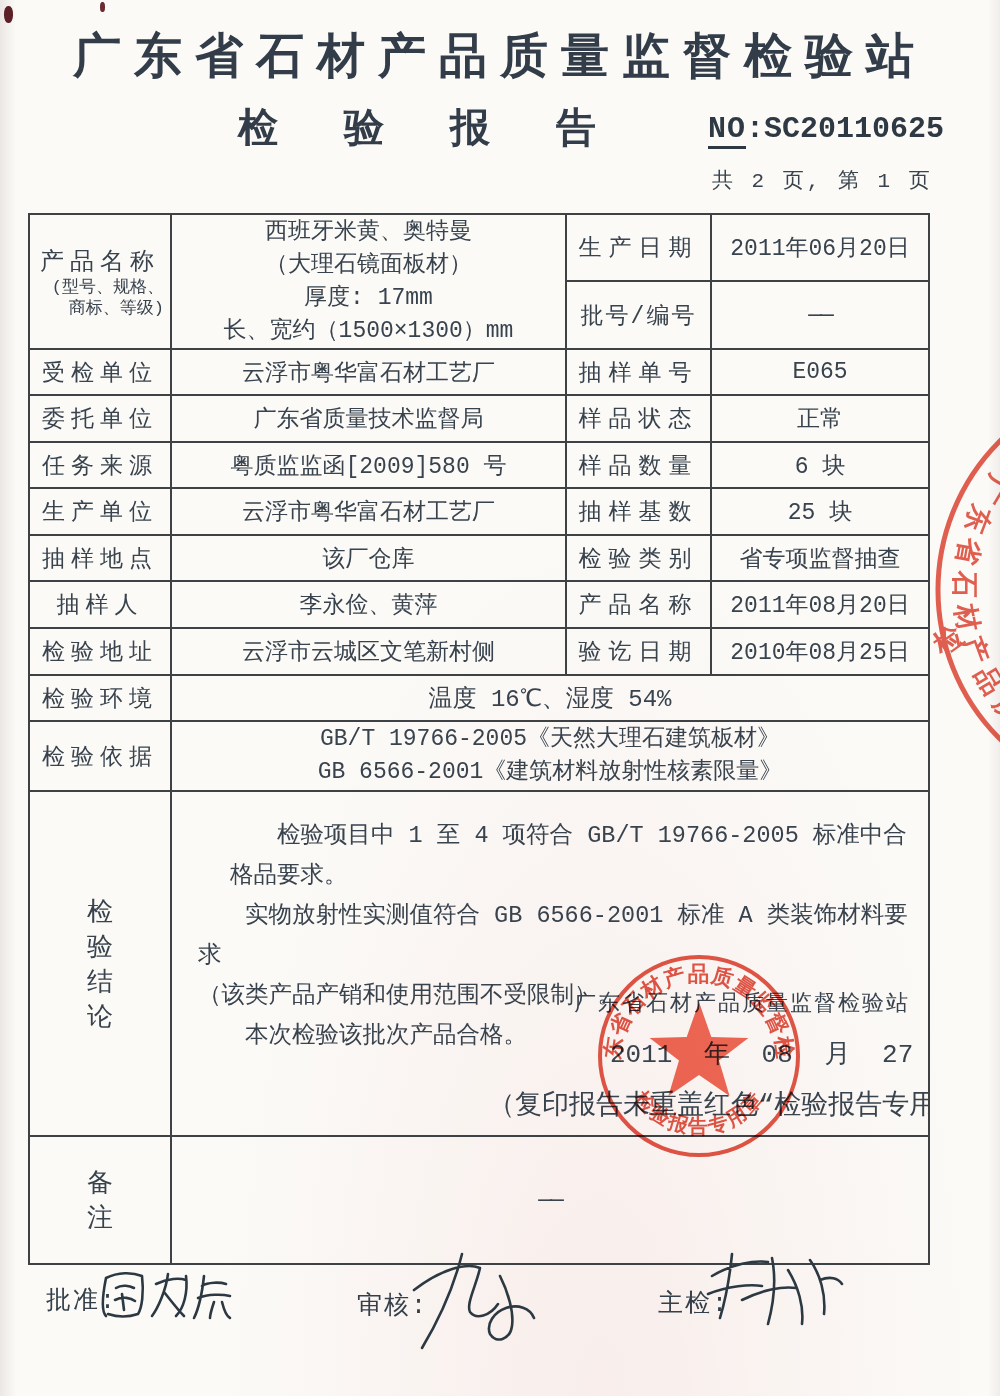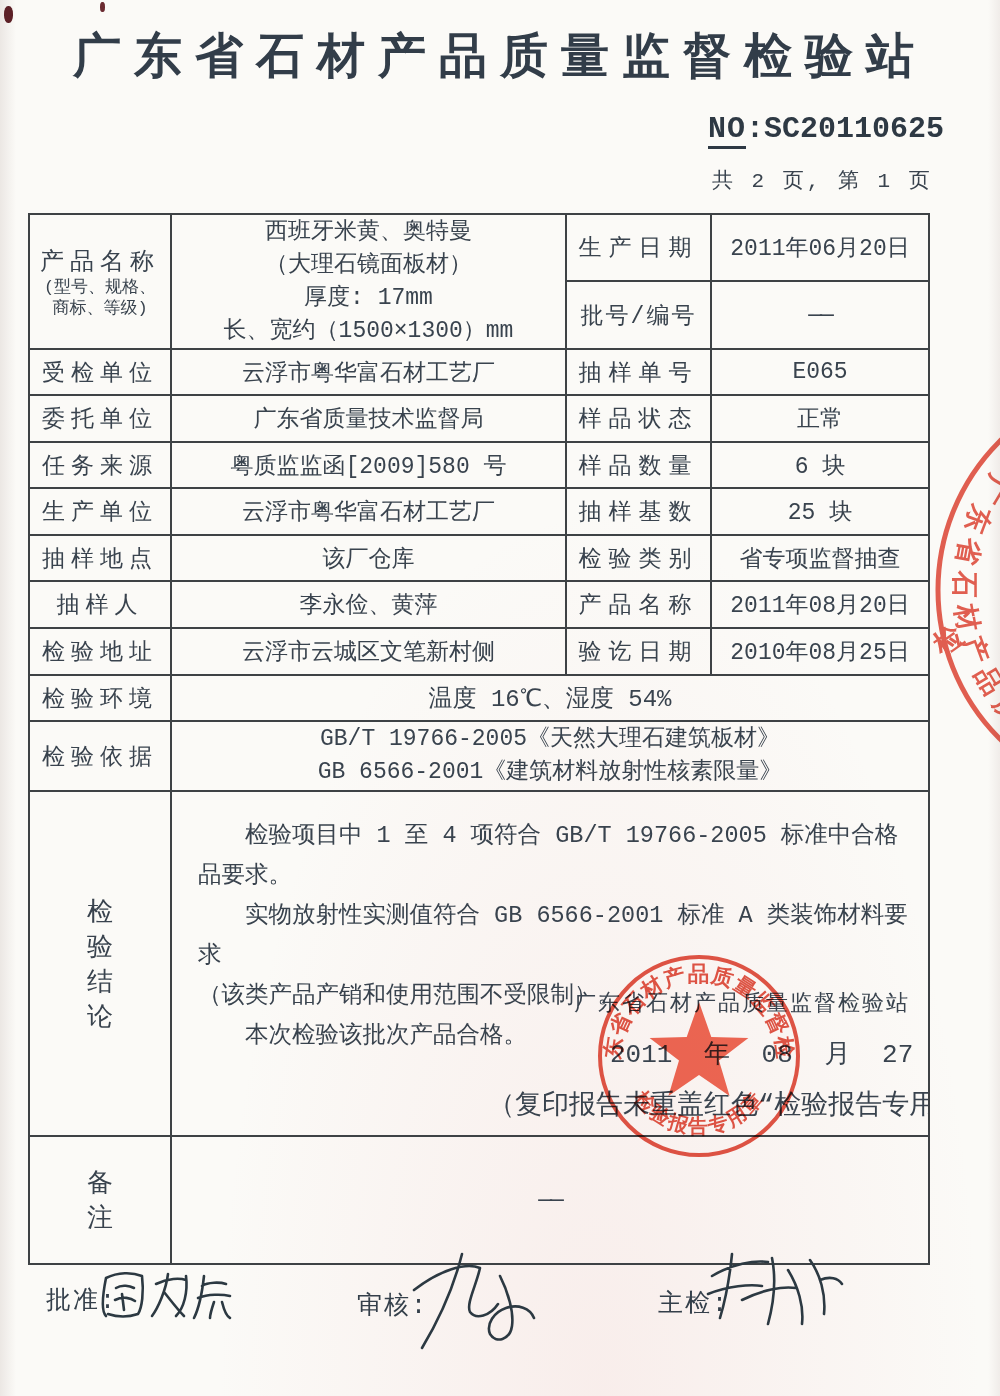--- a/index.html
+++ b/index.html
@@ -23,27 +23,27 @@
     letter-spacing:66px;color:#323d49;white-space:nowrap;}
   .report-no{position:absolute;left:708px;top:112px;font-size:30px;font-weight:bold;color:#2e3944;white-space:nowrap;}
   .no-label{border-bottom:3px solid #2e3944;padding-bottom:0px;letter-spacing:1px;margin-top:38px;}
   .page-info{position:absolute;left:712px;top:166px;font-size:21px;letter-spacing:3px;color:#39434e;}
 
   table.info{position:absolute;left:28px;top:213px;width:900px;border-collapse:collapse;table-layout:fixed;}
   table.info td{border:2px solid #3e4245;text-align:center;vertical-align:middle;padding:0;
     font-size:23px;color:#39434e;overflow:hidden;}
   .lbl{letter-spacing:6px;font-size:24px;}
   .lbl3{letter-spacing:7px;font-size:24px;}
-  .sub{font-size:17px;letter-spacing:0px;line-height:21px;display:block;padding:0 6px;}
+  .sub{font-size:17px;letter-spacing:0px;line-height:21px;display:block;padding:0 6px;text-align:right;}
   .plines{line-height:33px;}
   .basis-lines{line-height:33px;font-size:22px;}
   .concl-cell{position:relative;text-align:left !important;vertical-align:top !important;}
   .concl-para{font-size:23.5px;line-height:40px;padding:0 20px 0 26px;}
   .ind{text-indent:2em;}
-  .concl-first{padding-top:24px;}
+  .concl-first{padding-top:24px;margin-left:32px;}
   .concl-org{position:absolute;left:402px;top:196px;font-size:22px;letter-spacing:2px;white-space:nowrap;}
   .concl-date{position:absolute;left:438px;top:244px;font-size:26px;word-spacing:16px;white-space:pre;}
   .concl-note{position:absolute;left:316px;top:294px;font-size:27px;white-space:nowrap;}
   .vlabel{display:flex;flex-direction:column;align-items:center;justify-content:space-evenly;
     height:100%;font-size:26px;}
   .vlabel-concl{padding:34px 0;box-sizing:border-box;}
   .vlabel-remark{padding:20px 0;box-sizing:border-box;}
   .dash{font-size:25px;letter-spacing:-2px;}
 
   .stamp{position:absolute;left:583px;top:942px;mix-blend-mode:multiply;opacity:.85;}
@@ -54,20 +54,21 @@
   .sig path{fill:none;stroke:#2c3942;stroke-width:2.6;stroke-linecap:round;stroke-linejoin:round;}
 </style>
 </head>
 <body>
 
 <div class="page">
   <div class="speck speck1"></div>
   <div class="speck speck2"></div>
 
   <div class="org-title">广东省石材产品质量监督检验站</div>
+  <div class="report-title">检验报告</div>
   <div class="report-no"><span class="no-label">NO</span><span>:SC20110625</span></div>
   <div class="page-info">共 2 页, 第 1 页</div>
 
   <table class="info">
     <colgroup>
         <col style="width:142px">
         <col style="width:395px">
         <col style="width:145px">
         <col style="width:218px">
       </colgroup>

